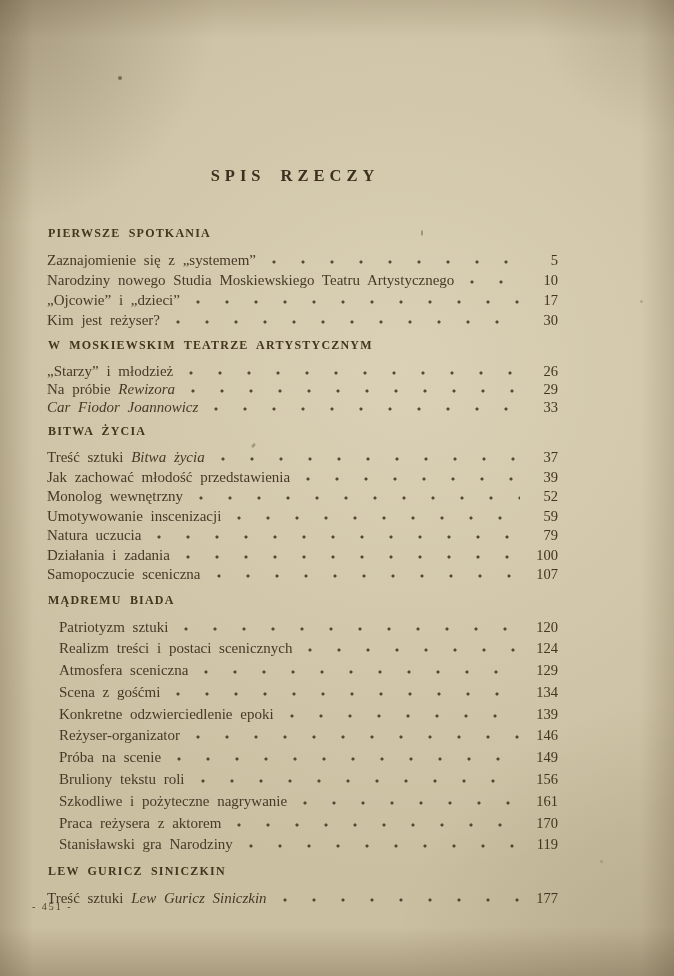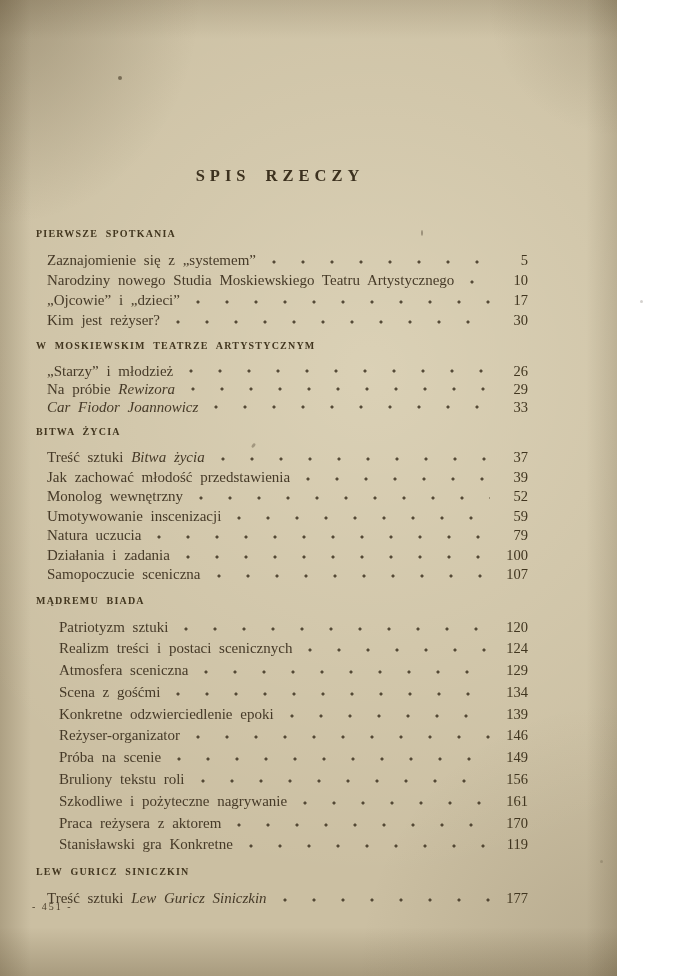--- a/index.html
+++ b/index.html
@@ -7,24 +7,24 @@
     padding: 0;
   }
   body {
     width: 674px;
     height: 976px;
     overflow: hidden;
     font-family: "Liberation Serif", "DejaVu Serif", serif;
   }
   .page {
     position: relative;
-    width: 617px;
+    width: 674px;
     height: 976px;
     box-sizing: border-box;
-    padding: 0 89px 0 32px;
+    padding: 0 116px 0 32px;
     color: #463a28;
     background-color: #cbbfa2;
     background-image:
       radial-gradient(45% 32% at 0% 0%, rgba(74,60,36,0.30), rgba(74,60,36,0) 72%),
       radial-gradient(30% 20% at 100% 0%, rgba(74,60,36,0.18), rgba(74,60,36,0) 70%),
       radial-gradient(60% 40% at 100% 100%, rgba(74,60,36,0.16), rgba(74,60,36,0) 70%),
       radial-gradient(120% 80% at 60% 38%, rgba(255,250,228,0.30), rgba(255,250,228,0) 65%),
       linear-gradient(to right, rgba(88,72,44,0.26), rgba(88,72,44,0) 5%, rgba(88,72,44,0) 95%, rgba(88,72,44,0.22)),
       linear-gradient(to bottom, rgba(88,72,44,0.20), rgba(88,72,44,0) 4%, rgba(88,72,44,0) 95%, rgba(88,72,44,0.30));
   }
@@ -44,42 +44,42 @@
     color: #3c311f;
     word-spacing: 6px;
   }
   .toc {
     margin-top: 38px;
   }
   .toc section {
     margin: 0 0 8px 0;
   }
   .sec-heading {
-    margin: 0 0 9px 4px;
-    font-size: 10px;
+    margin: 0 0 9px 16px;
+    font-size: 12px;
     line-height: 15px;
     font-weight: bold;
     letter-spacing: 1.2px;
     word-spacing: 4px;
     color: #42361f;
   }
   .entries {
     list-style: none;
     margin: 0;
     padding: 0 0 0 15px;
   }
   .entry {
     display: flex;
     align-items: baseline;
     font-size: 15px;
     line-height: 20px;
     word-spacing: 4px;
     white-space: nowrap;
   }
-  .toc section:nth-of-type(2) .entry { line-height: 18px; align-items: center; }
+  .toc section:nth-of-type(2) .entry { line-height: 18px; }
   .toc section:nth-of-type(3) .entry { line-height: 19.5px; }
   .toc section:nth-of-type(4) .entry { line-height: 21.8px; margin-left: 12px; }
   .entry-title em {
     font-style: italic;
   }
   .leader {
     flex: 1;
     height: 6px;
     margin: 0 8px 0 10px;
     background-image: radial-gradient(circle at 2px 3px, rgba(62,51,33,0.85) 1.2px, rgba(62,51,33,0) 1.9px);
@@ -274,21 +274,21 @@
     <span class="pagenum">161</span>
   </li>
 
   <li class="entry">
     <span class="entry-title"><span class="pre">Praca reżysera z aktorem</span><em class="em"></em><span class="post"></span></span>
     <span class="leader"></span>
     <span class="pagenum">170</span>
   </li>
 
   <li class="entry">
-    <span class="entry-title"><span class="pre">Stanisławski gra Konkretne</span><em class="em"></em><span class="post"></span></span>
+    <span class="entry-title"><span class="pre">Stanisławski gra Narodziny</span><em class="em"></em><span class="post"></span></span>
     <span class="leader"></span>
     <span class="pagenum">119</span>
   </li>
 </ul>
   </section>
 
   <section>
     <h2 class="sec-heading">LEW GURICZ SINICZKIN</h2>
     <ul class="entries">
   <li class="entry">

